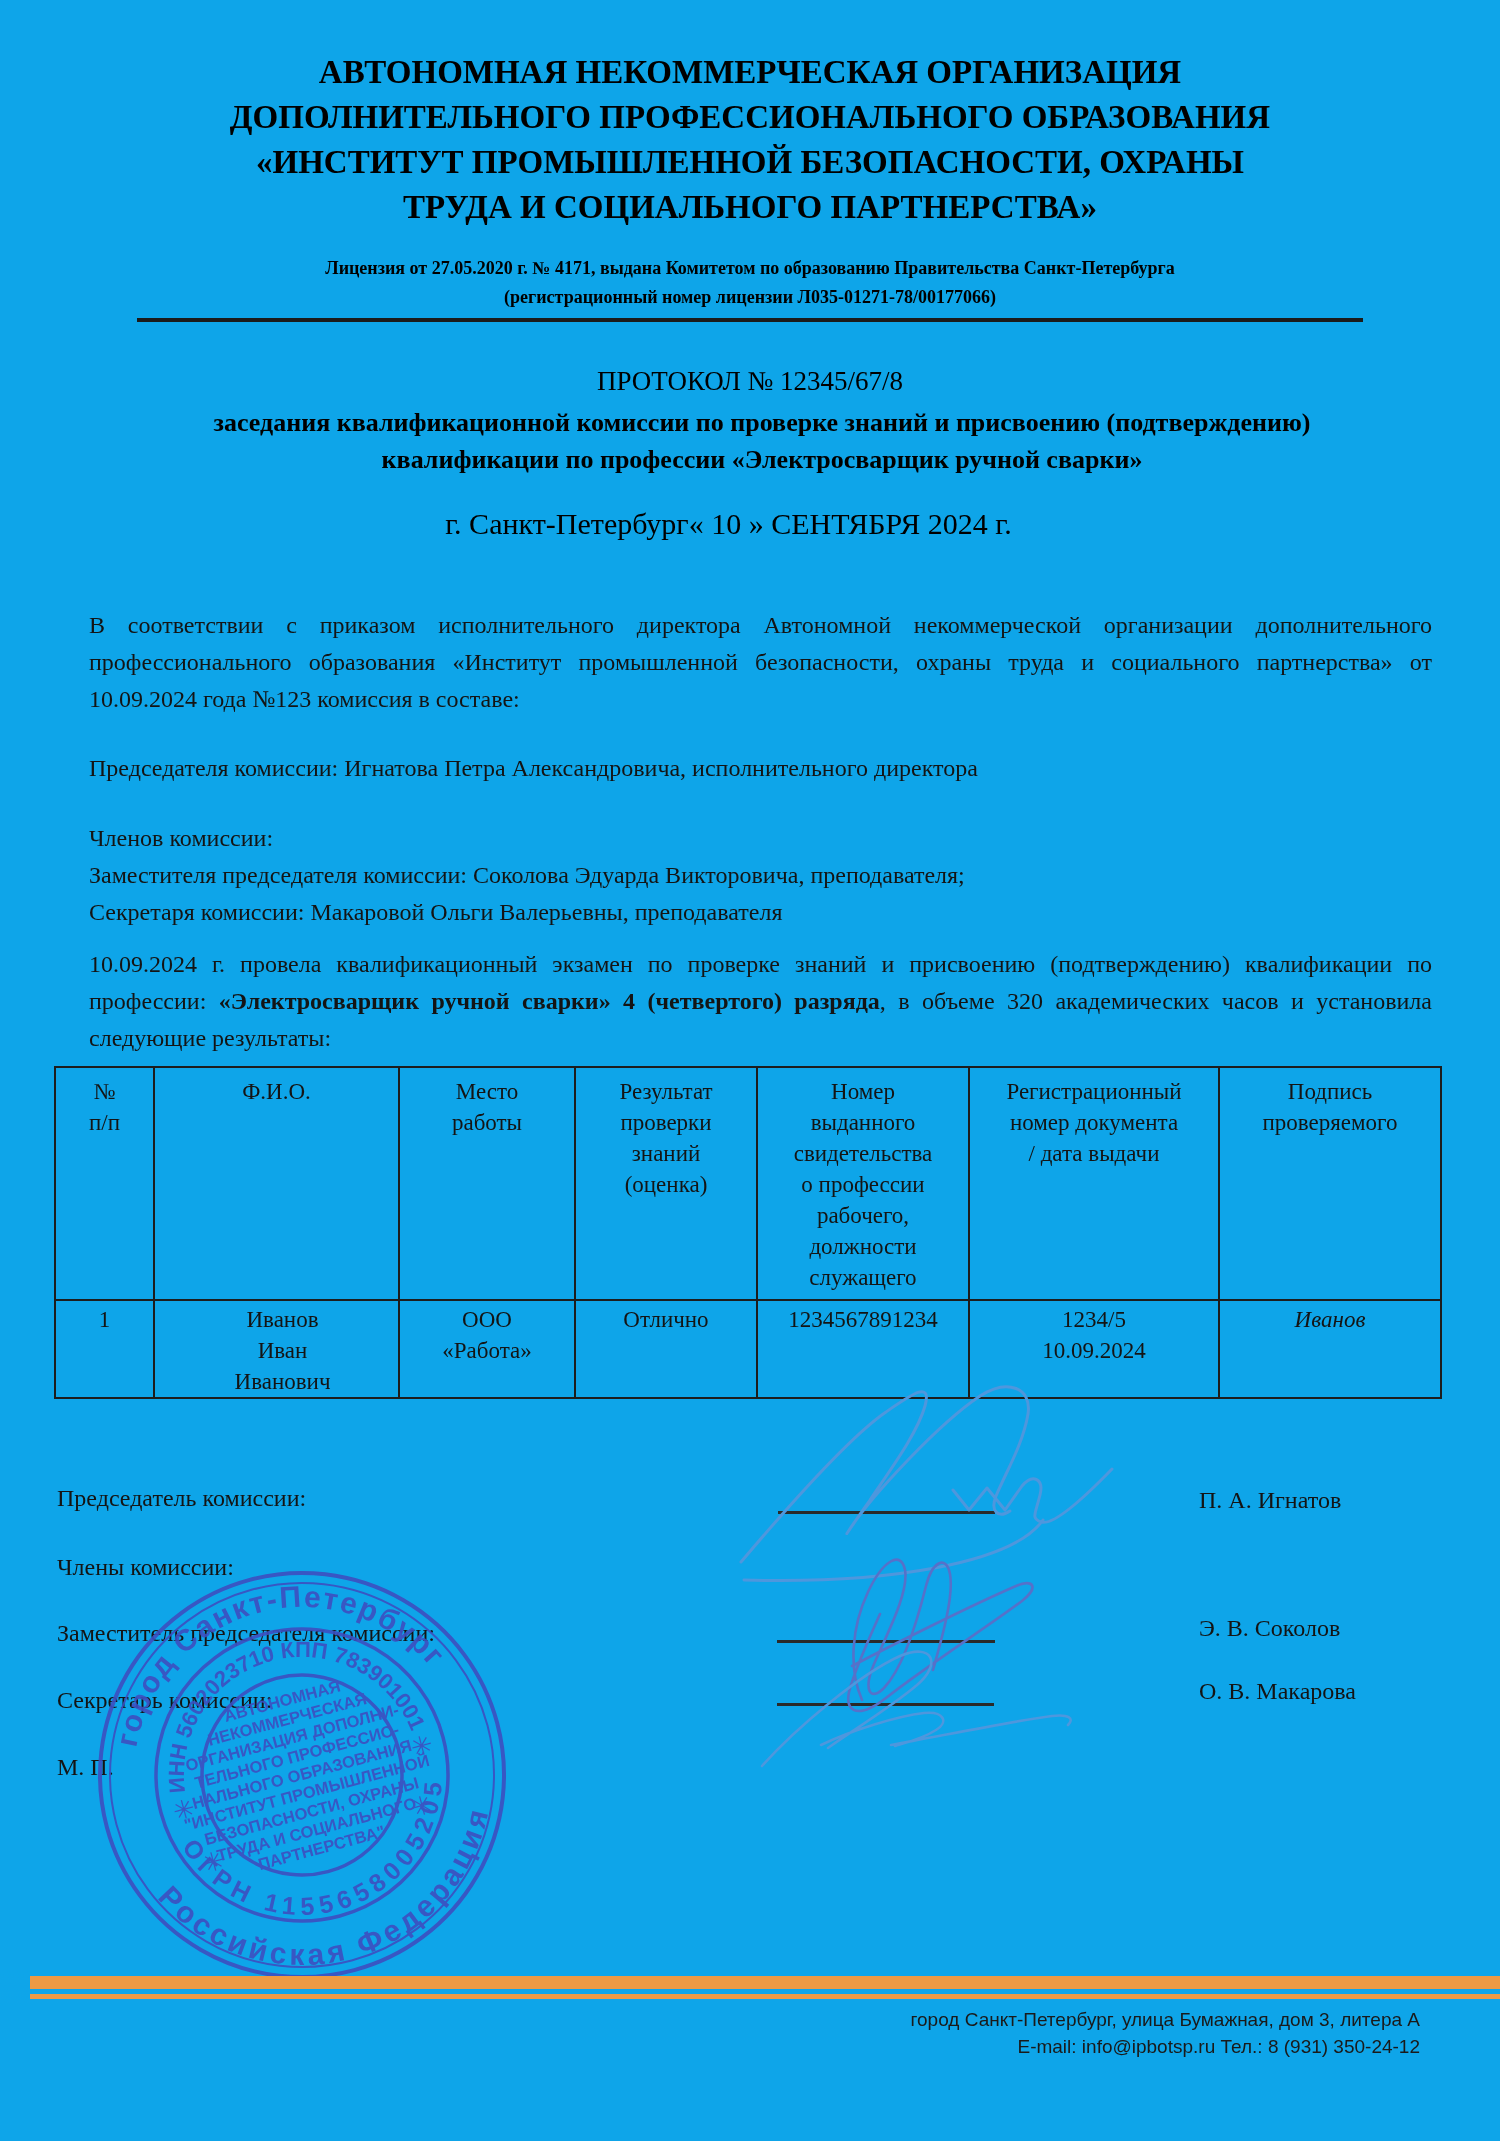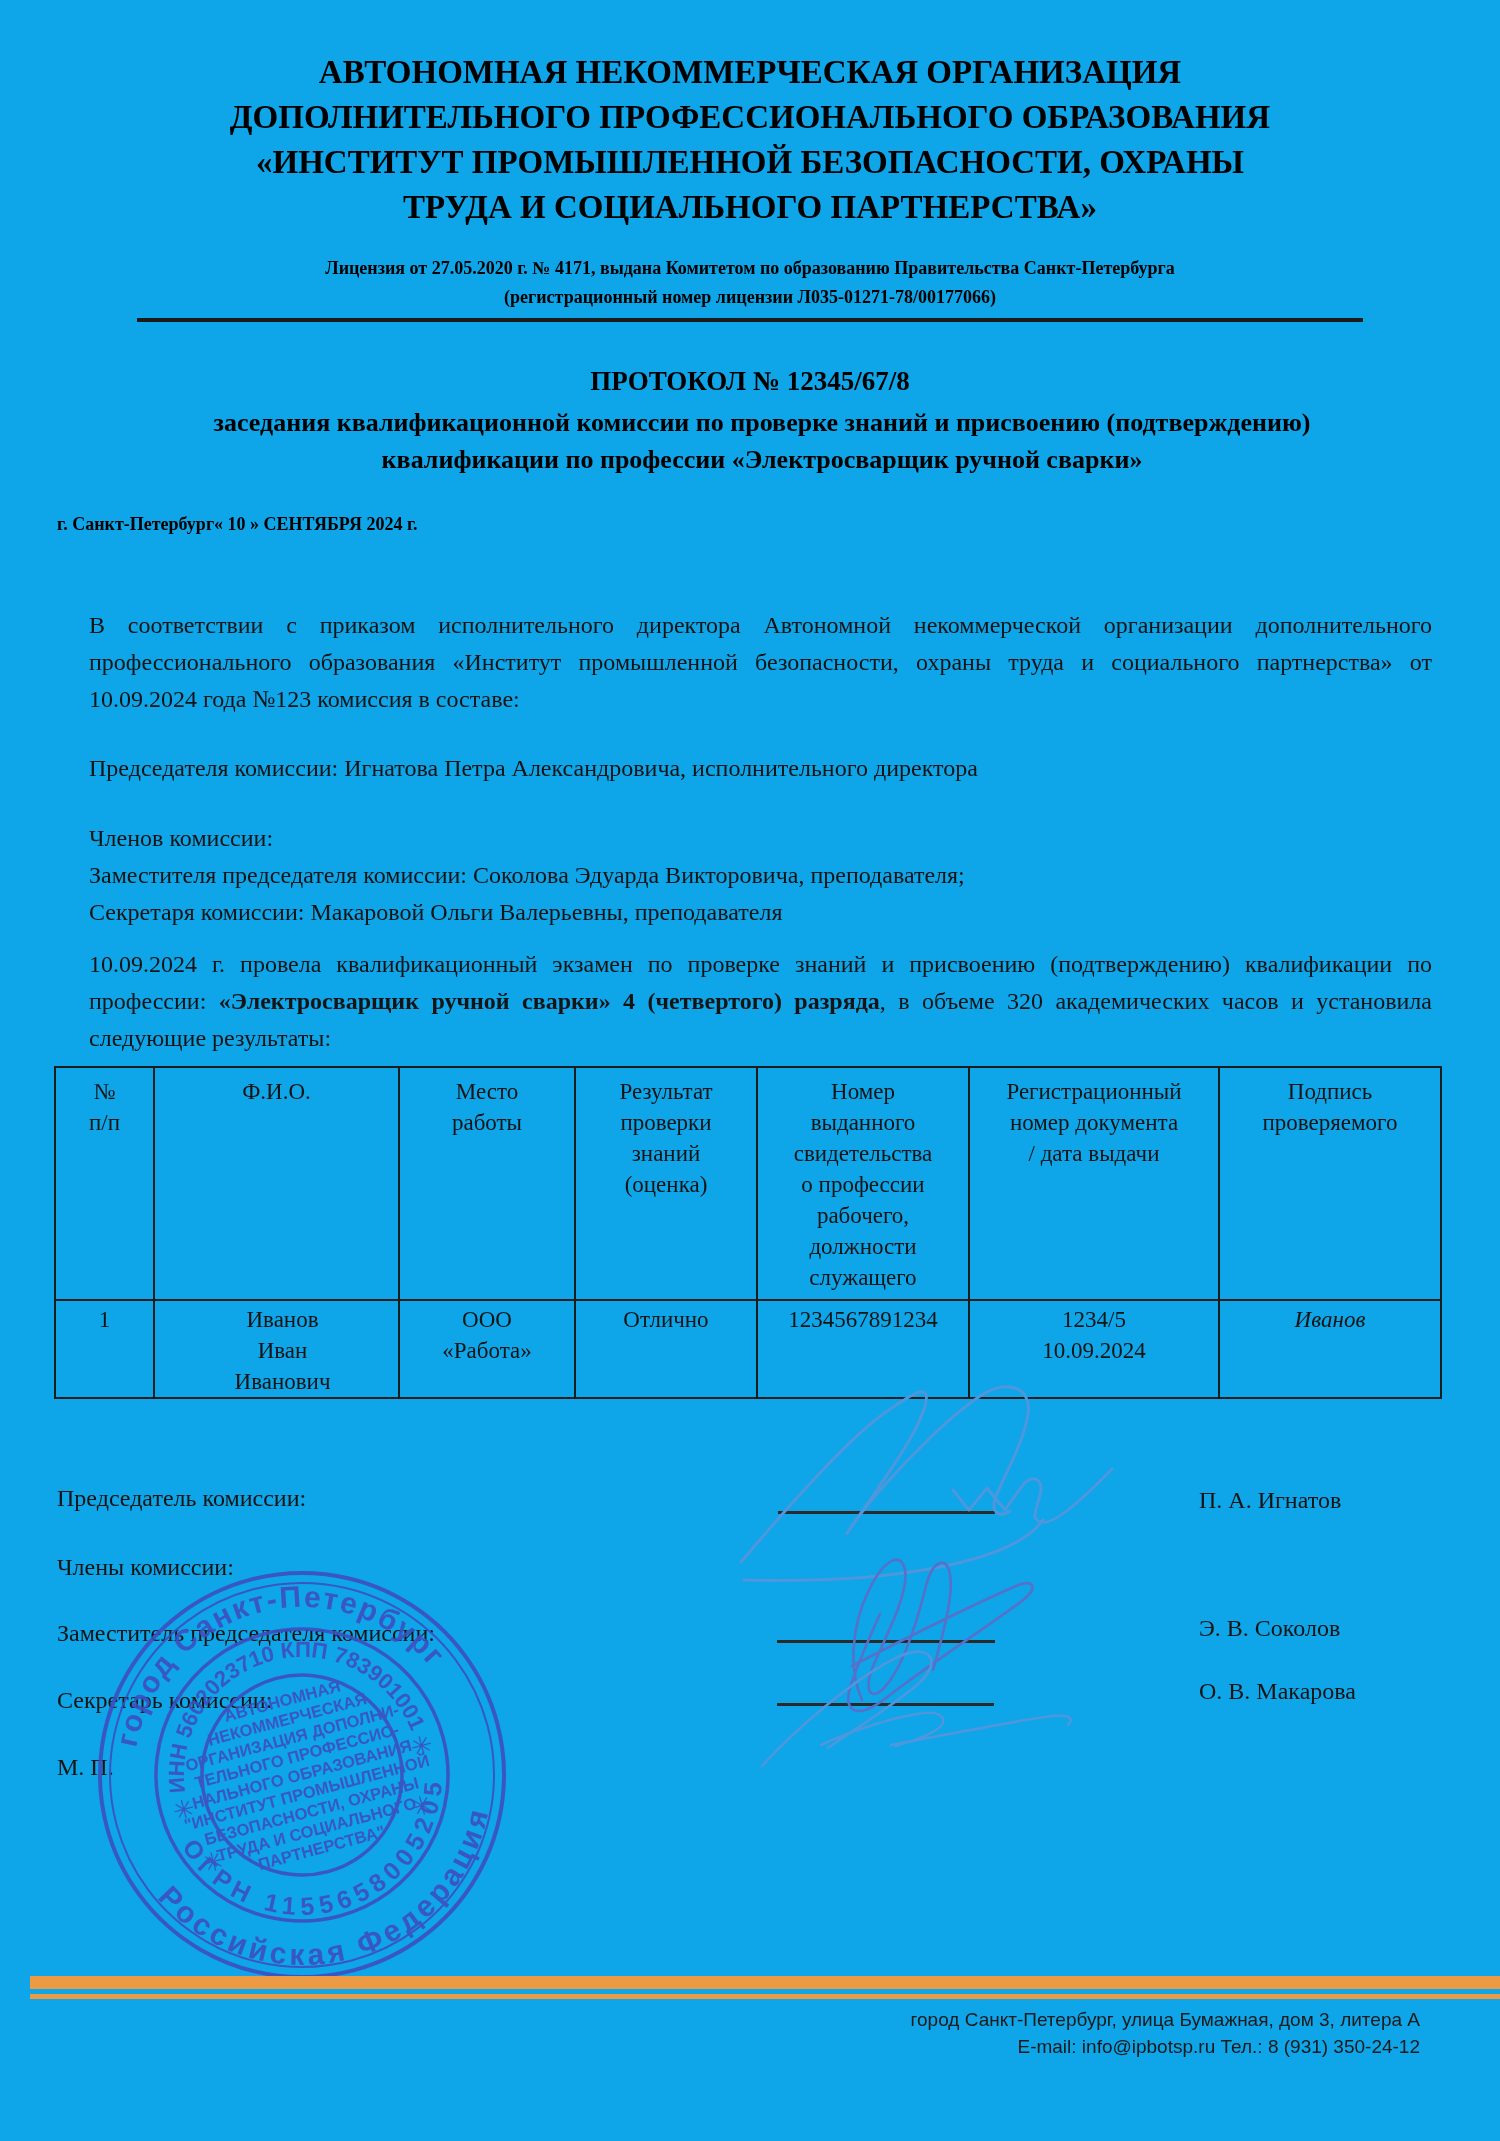--- a/index.html
+++ b/index.html
@@ -37,32 +37,32 @@
     color:#000;
   }
   .rule{
     top:318px;left:137px;width:1226px;height:4px;
     background:#1b1b1b;
   }
 
   
   .protocol-title{
     top:364px;left:0;right:0;
-    text-align:center;font-weight:bold;font-size:27px;line-height:34px;color:#000;
+    text-align:center;font-weight:normal;font-size:27px;line-height:34px;color:#000;
   }
   .protocol-subtitle{
     top:404px;left:0;right:0;
     text-align:center;font-weight:bold;font-size:26px;line-height:37px;color:#000;
     white-space:pre-line;
     padding-left:24px;
   }
   .city-date{
     top:508px;left:57px;width:1343px;
-    font-weight:bold;font-size:18px;line-height:32px;color:#000;
-    display:flex;justify-content:flex-start;
+    font-weight:normal;font-size:30px;line-height:32px;color:#000;
+    display:flex;justify-content:center;
   }
 
   
   .para{
     left:57px;width:1343px;
     font-size:24px;line-height:37px;
     text-align:justify;text-align-last:left;margin-left:32px;
   }
   .p1{top:607px}
   .chairman-line{top:750px;text-align:left}

